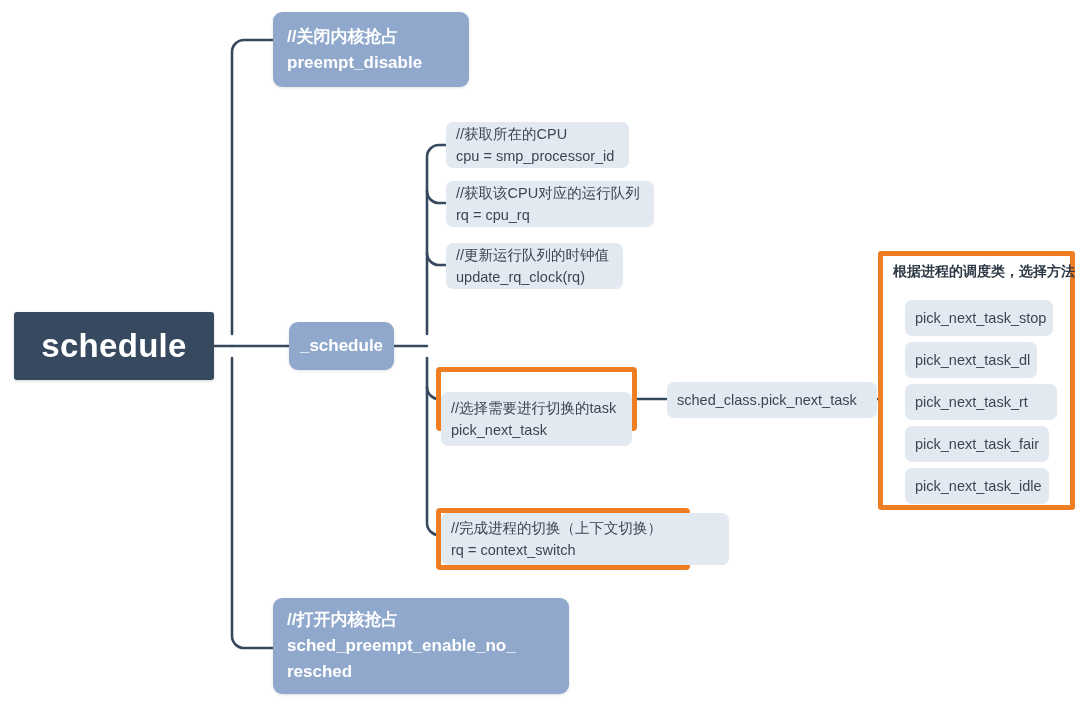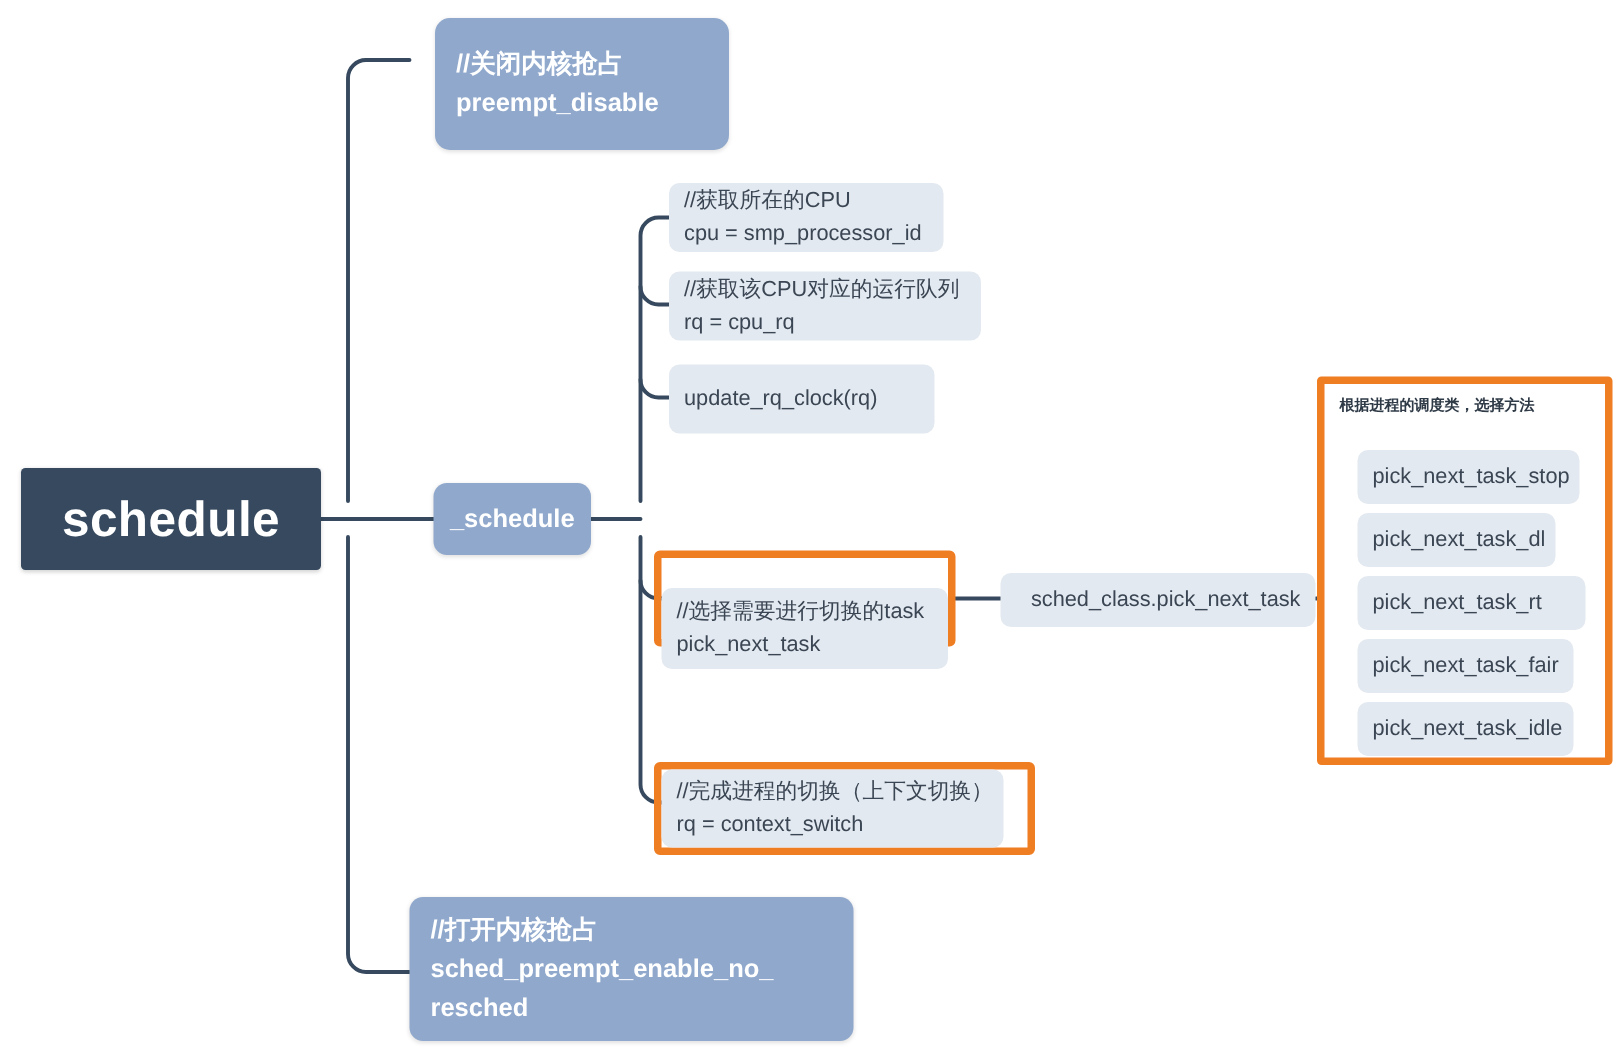--- a/index.html
+++ b/index.html
@@ -33,21 +33,21 @@
   .light{
     background:#e3e9f0;color:#3b4654;border-radius:7px;
     font-size:14.5px;line-height:22px;padding:18px 10px;
   }
   .light.one{line-height:22px;}
 
   
   .orange-frame{position:absolute;border:5px solid #ef7d22;border-radius:4px;box-sizing:border-box;}
   .orange-group{position:absolute;border:5px solid #ef7d22;border-radius:3px;box-sizing:border-box;background:#ffffff;}
   .group-title{
-    position:absolute;font-size:10px;font-weight:bold;color:#2f3a47;white-space:pre;
+    position:absolute;font-size:14px;font-weight:bold;color:#2f3a47;white-space:pre;
   }
 </style>
 </head>
 <body>
 
 <div id="canvas">
 
   <svg class="links" viewBox="0 0 1080 704">
     <g fill="none" stroke="#36495e" stroke-width="2.6" stroke-linecap="round" stroke-linejoin="round">
 
@@ -78,21 +78,21 @@
       <path d="M905,357 H902 a9,9 0 0,1 -9,-9"></path>
       <path d="M893,408 V474 a9,9 0 0,0 9,9 H905"></path>
       <path d="M905,441 H902 a9,9 0 0,1 -9,-9"></path>
     </g>
   </svg>
 
   <div class="node root" style="left:14px;top:312px;width:200px;height:68px;">
     <span>schedule</span>
   </div>
 
-  <div class="node blue center" style="left:290px;top:12px;width:196px;height:88px;border-radius:10px;">
+  <div class="node blue center" style="left:273px;top:12px;width:196px;height:75px;">
     <span>//关闭内核抢占</span>
     <span>preempt_disable</span>
   </div>
 
   <div class="node blue" style="left:289px;top:322px;width:105px;height:48px;align-items:center;">
     <span>_schedule</span>
   </div>
 
   <div class="node blue center" style="left:273px;top:598px;width:296px;height:96px;">
     <span>//打开内核抢占</span>
@@ -104,36 +104,37 @@
     <span>//获取所在的CPU</span>
     <span>cpu = smp_processor_id</span>
   </div>
 
   <div class="node light" style="left:446px;top:181px;width:208px;height:46px;">
     <span>//获取该CPU对应的运行队列</span>
     <span>rq = cpu_rq</span>
   </div>
 
   <div class="node light" style="left:446px;top:243px;width:177px;height:46px;">
+    <span>//更新运行队列的时钟值</span>
     <span>update_rq_clock(rq)</span>
   </div>
 
   <div class="orange-frame" style="left:436px;top:367px;width:201px;height:64px;"></div>
   <div class="node light" style="left:441px;top:372px;width:191px;height:54px;margin-top:20px;">
     <span>//选择需要进行切换的task</span>
     <span>pick_next_task</span>
   </div>
 
   <div class="orange-frame" style="left:436px;top:508px;width:254px;height:62px;"></div>
-  <div class="node light" style="left:441px;top:513px;width:228px;height:52px;">
+  <div class="node light" style="left:441px;top:513px;width:288px;height:52px;">
     <span>//完成进程的切换（上下文切换）</span>
     <span>rq = context_switch</span>
   </div>
 
-  <div class="node light one" style="left:667px;top:382px;width:210px;height:34px;align-items:flex-end;">
+  <div class="node light one" style="left:667px;top:382px;width:210px;height:34px;align-items:flex-start;">
     <span>sched_class.pick_next_task</span>
   </div>
 
   <div class="orange-group" style="left:878px;top:251px;width:197px;height:259px;"></div>
   <div class="group-title" style="left:893px;top:263px;">根据进程的调度类，选择方法</div>
 
   <div class="node light one" style="left:905px;top:342px;width:132px;height:30px;align-items:flex-start;">
     <span>pick_next_task_dl</span>
   </div>
   <div class="node light one" style="left:905px;top:300px;width:148px;height:30px;align-items:flex-start;">

